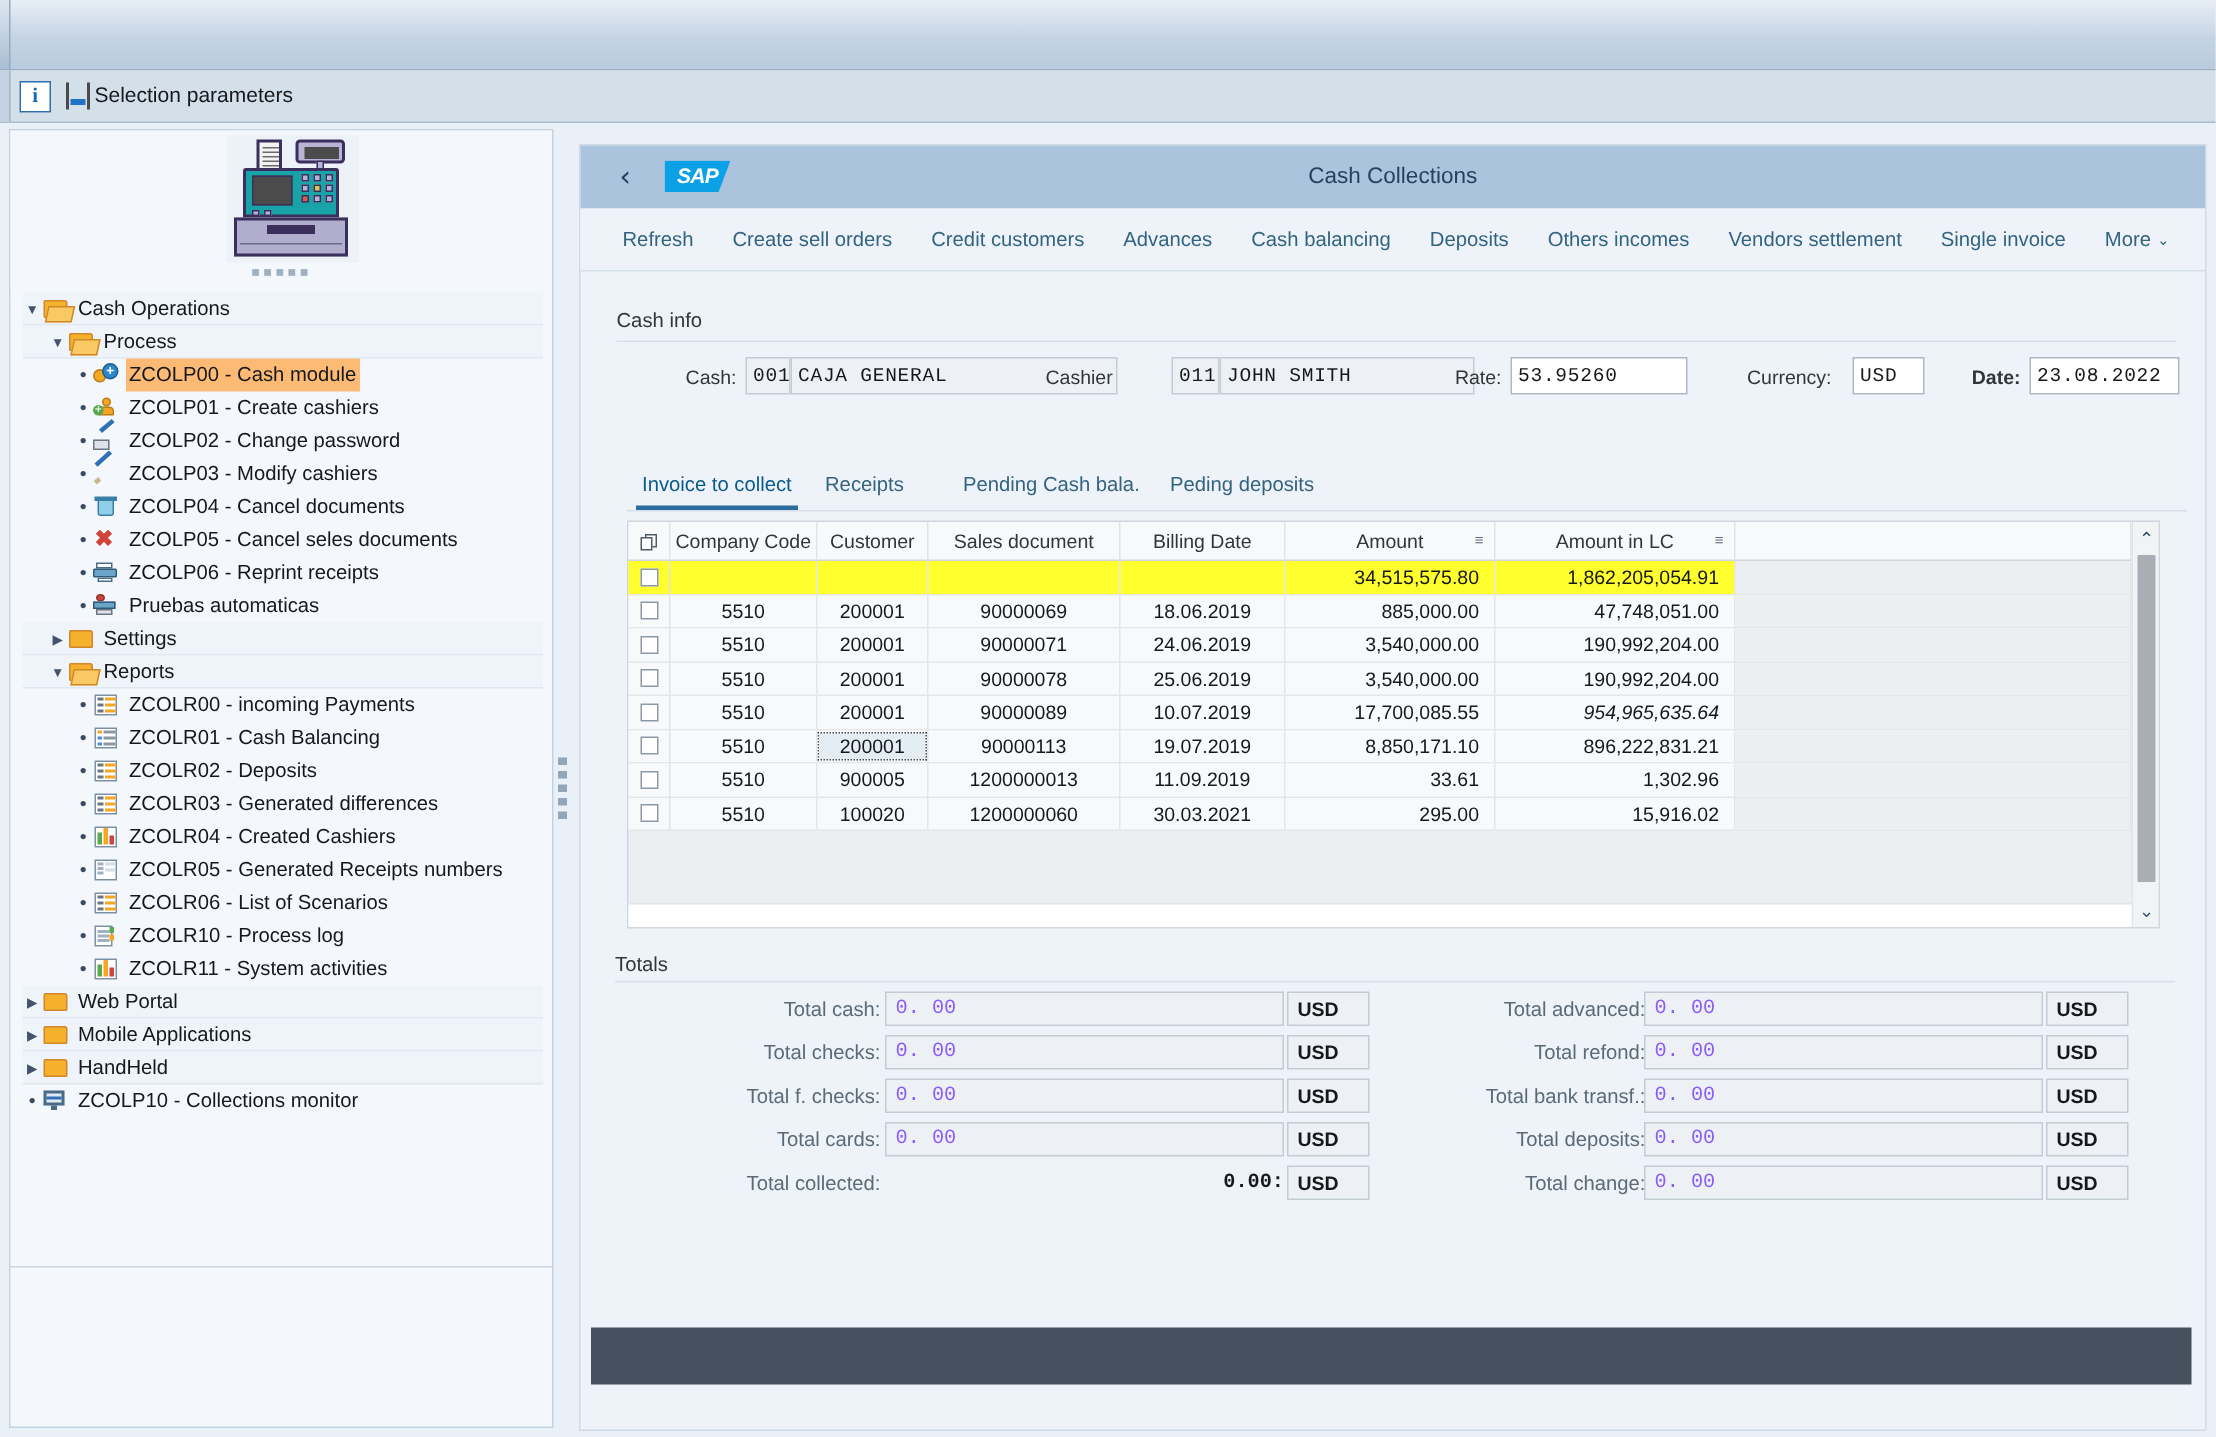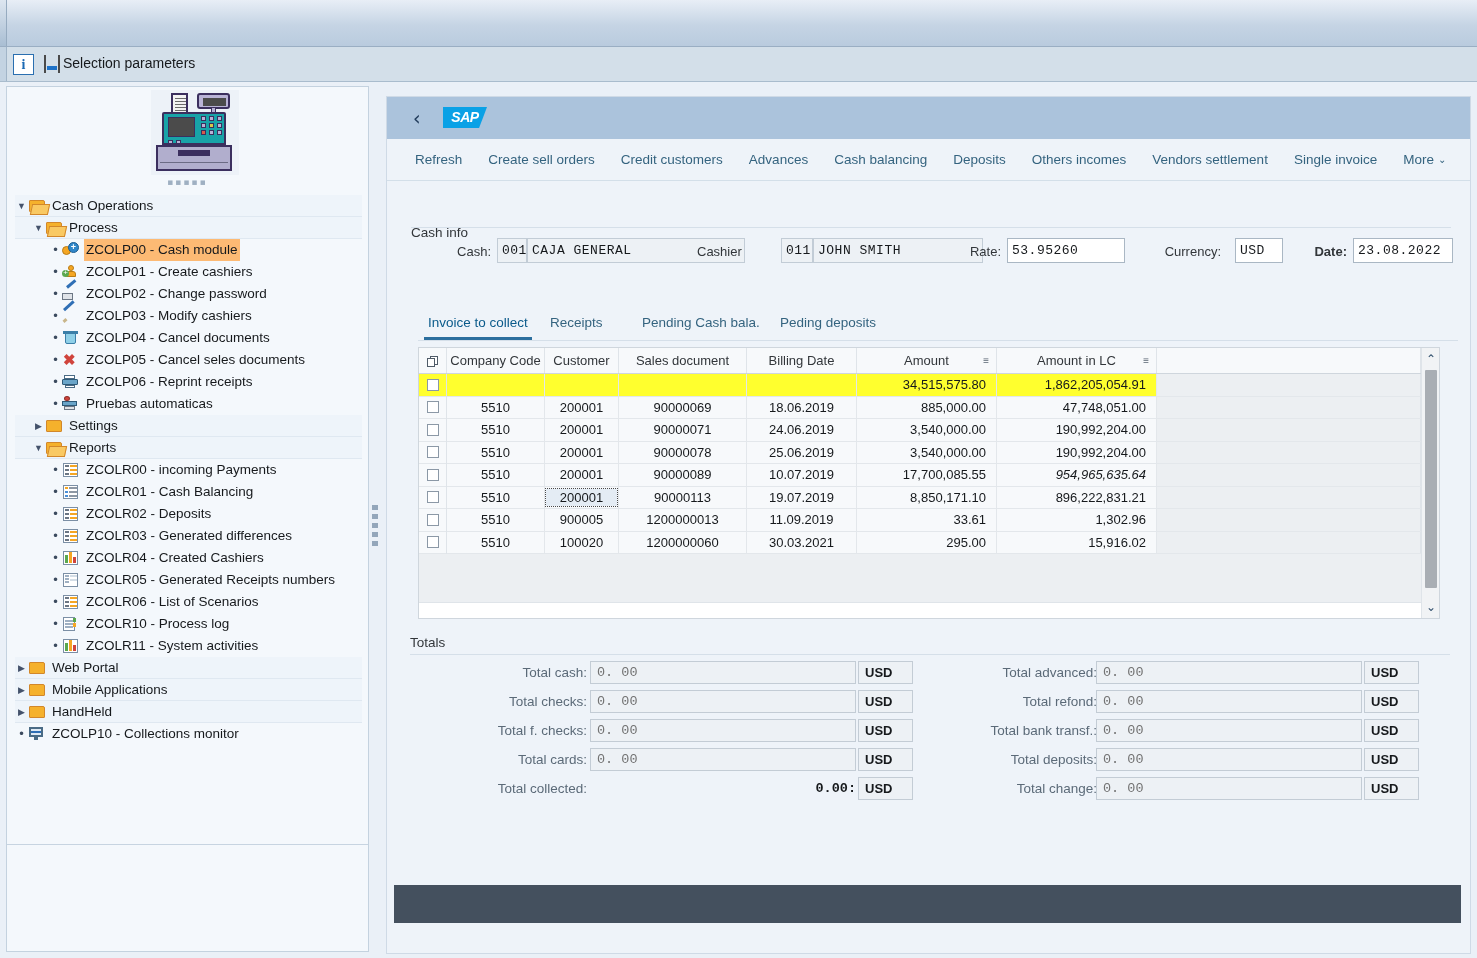--- a/index.html
+++ b/index.html
@@ -168,21 +168,21 @@
   .menu-item {
     font-size: 13.5px; color: #34637f; margin-right: 26px; white-space: nowrap; cursor: pointer;
   }
   .menu-item.more { display: flex; align-items: center; gap: 4px; }
   .menu-item.more .cv { font-size: 10px; }
 
   
   .sec-label {
     position: absolute; font-size: 13.5px; color: #32363a;
   }
-  .cashinfo-label { left: 24px; top: 128px; }
+  .cashinfo-label { left: 24px; top: 109px; }
   .cashinfo-rule { position: absolute; left: 24px; top: 130px; width: 1040px; height: 1px; background: #d5dfe9; }
 
   .fl { position: absolute; font-size: 13px; color: #32363a; text-align: right; white-space: nowrap; }
   .fl b { font-weight: bold; }
   .fi {
     position: absolute; height: 25px; border: 1px solid #aab7c4;
     background: #fff; font-size: 13px; color: #16191c;
     font-family: "Liberation Mono", monospace;
     line-height: 23px; padding: 0 4px; letter-spacing: .5px;
   }
@@ -244,21 +244,21 @@
   .sb-arrow.dn { bottom: 2px; }
   .sb-thumb { position:absolute; left:3px; top:22px; width:12px; height:218px; background:#a9aeb4; border-radius:1px;}
   .tbl-foot { position:absolute; left:0; bottom:0; width:1002px; height:16px; background:#fff; border-top:1px solid #dfe4e9;}
 
   
   .totals-label { left: 24px; top: 635px; }
   .totals-rule { position: absolute; left: 24px; top: 654px; width: 1040px; height: 1px; background: #d5dfe9; }
   .tot-lab { position: absolute; font-size: 13.5px; color: #5b6a78; text-align: right; white-space: nowrap; }
   .tot-val {
     position: absolute; height: 23px; border: 1px solid #c3ccd5; background: #edf1f5;
-    font-size: 13.5px; color: #737373; line-height: 21px; padding: 0 6px;
+    font-size: 13.5px; color: #8b5cf6; line-height: 21px; padding: 0 6px;
     font-family: "Liberation Mono", monospace;
   }
   .tot-cur {
     position: absolute; height: 23px; width: 55px; border: 1px solid #c3ccd5;
     background: #edf1f5; font-size: 13px; color: #16191c; font-weight: bold;
     line-height: 21px; padding: 0 6px;
   }
   .tot-collected-val {
     position: absolute; font-size: 13.5px; font-weight: bold; color: #16191c;
     text-align: right; font-family: "Liberation Mono", monospace;
@@ -585,20 +585,21 @@
     <i style="top:18px"></i>
     <i style="top:27px"></i>
     <i style="top:36px"></i>
 </div>
 
 <div class="sap-app">
 
   <div class="sap-shell-head">
     <div class="back-chevron">‹</div>
     <div class="sap-logo">SAP</div>
+    <div class="sap-page-title">Cash Collections</div>
   </div>
 
   <div class="sap-menubar" id="menubar">
       <div class="menu-item">Refresh</div>
       <div class="menu-item">Create sell orders</div>
       <div class="menu-item">Credit customers</div>
       <div class="menu-item">Advances</div>
       <div class="menu-item">Cash balancing</div>
       <div class="menu-item">Deposits</div>
       <div class="menu-item">Others incomes</div>

